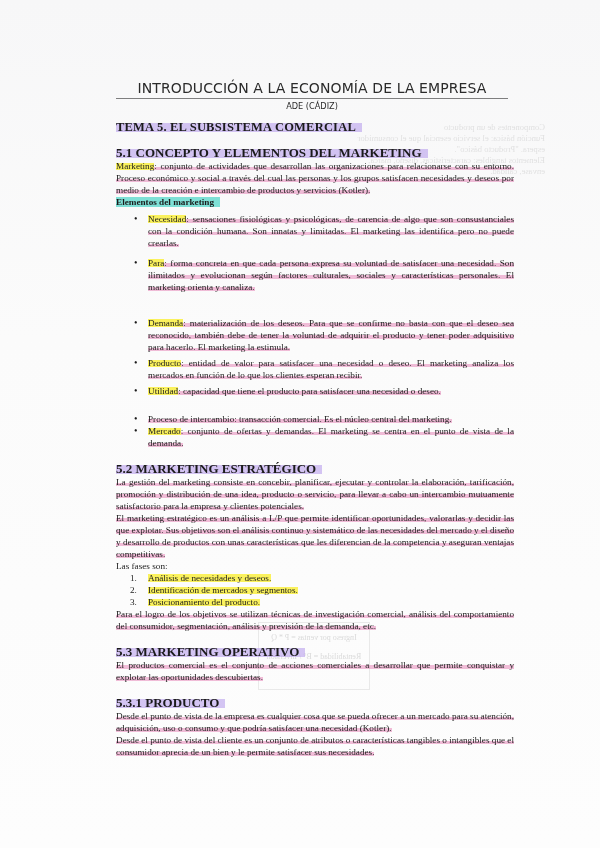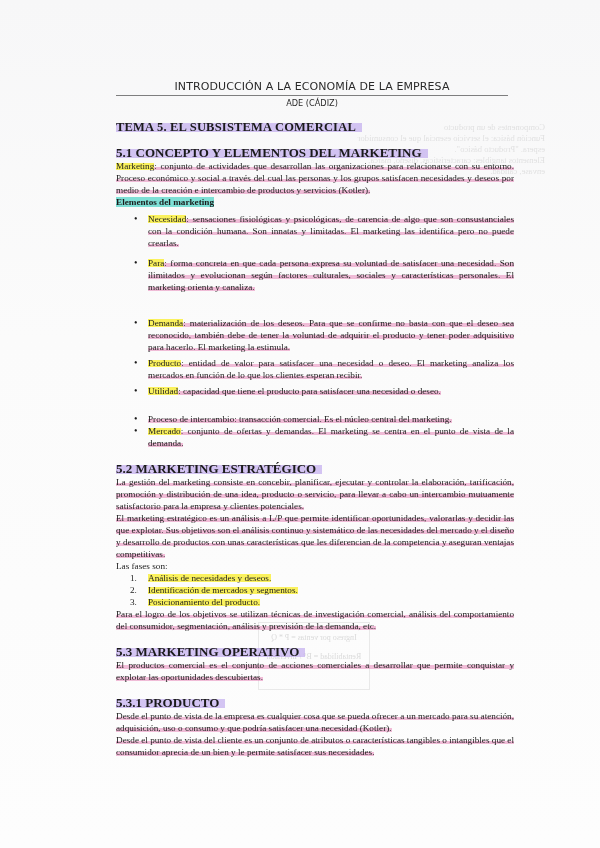--- a/index.html
+++ b/index.html
@@ -9,31 +9,31 @@
     font-family:"Liberation Serif", serif;
     color:#1b1b1b;
     position:relative;
   }
   .page {
     position:absolute; left:0; top:0; width:600px; height:848px;
     background:linear-gradient(180deg,#f7f7f8 0%,#fbfbfb 40%,#fdfdfd 100%);
   }
   .header-block { position:absolute; left:116px; top:80px; width:392px; text-align:center;
     font-family:"DejaVu Sans", sans-serif; }
-  .header-line1 { font-size:11px; letter-spacing:0.1px; color:#2a2a2a; }
+  .header-line1 { font-size:14px; letter-spacing:0.1px; color:#2a2a2a; }
   .header-rule { height:1px; background:#555; margin:2px 0 2px 0; opacity:.75; }
   .header-line2 { font-size:8.2px; color:#2a2a2a; }
 
   .content { position:absolute; left:116px; top:121px; width:398px; font-size:9.2px; line-height:12px; }
   .content p { margin:0; text-align:justify; }
   .h1 { font-weight:bold; font-size:12.5px; letter-spacing:0.2px; margin:0 0 14px 0; display:inline-block; }
   .h2 { font-weight:bold; font-size:13px; margin:0; display:inline-block; }
   .hl-purple { background:linear-gradient(180deg, transparent 15%, rgba(178,150,235,.55) 15%, rgba(178,150,235,.55) 90%, transparent 90%); padding-right:6px; }
   .hl-yellow { background:linear-gradient(180deg, transparent 15%, rgba(250,238,40,.75) 15%, rgba(250,238,40,.75) 90%, transparent 90%); }
-  .hl-teal { background:linear-gradient(180deg, transparent 10%, rgba(60,210,195,.65) 10%, rgba(60,210,195,.65) 92%, transparent 92%); padding-right:0; }
+  .hl-teal { background:linear-gradient(180deg, transparent 10%, rgba(60,210,195,.65) 10%, rgba(60,210,195,.65) 92%, transparent 92%); padding-right:6px; }
   .ul-pink { background:linear-gradient(180deg, transparent 55%, rgba(225,110,170,.45) 55%, rgba(225,110,170,.45) 92%, transparent 92%); }
   .gap-s { height:5px; }
   .gap-l { height:14px; }
   ul.bullets { margin:0; padding:0 0 0 32px; list-style:none; }
   ul.bullets li { position:relative; text-align:justify; }
   ul.bullets li::before { content:"•"; position:absolute; left:-14px; top:0; font-size:10px; }
   ol.phases { margin:0; padding:0 0 0 32px; list-style:none; }
   ol.phases li { position:relative; }
   .num { position:absolute; left:-18px; }
 

